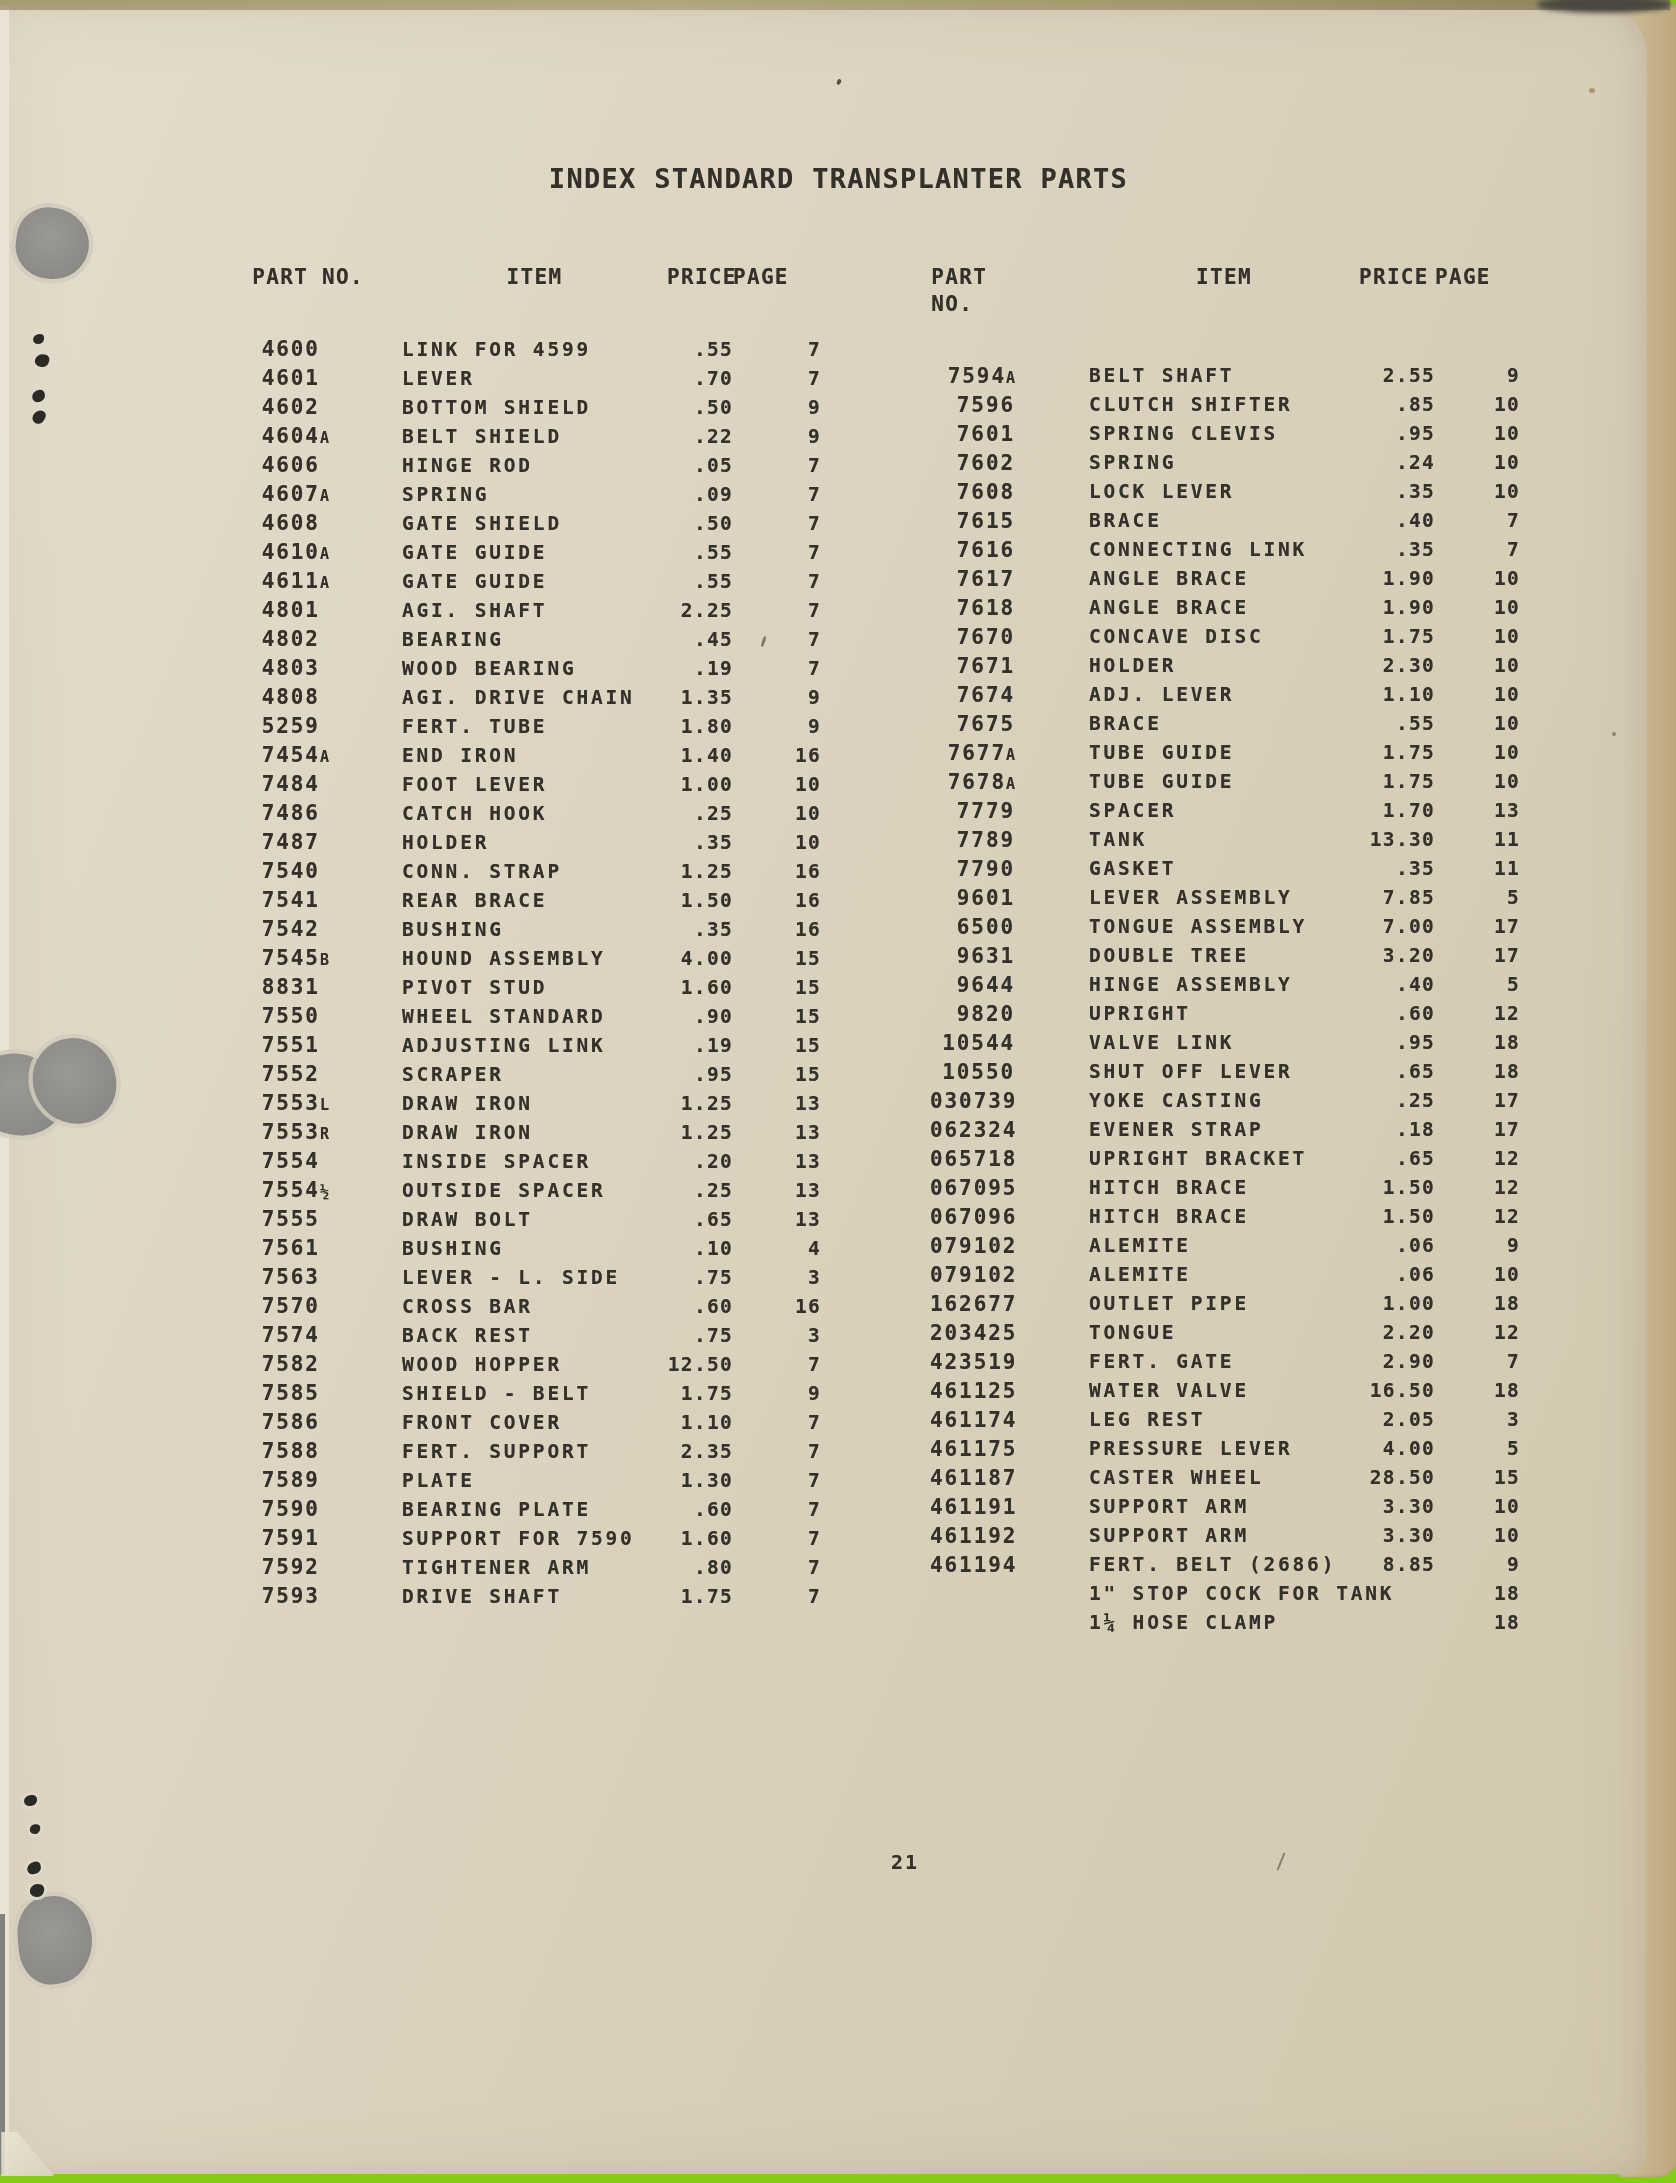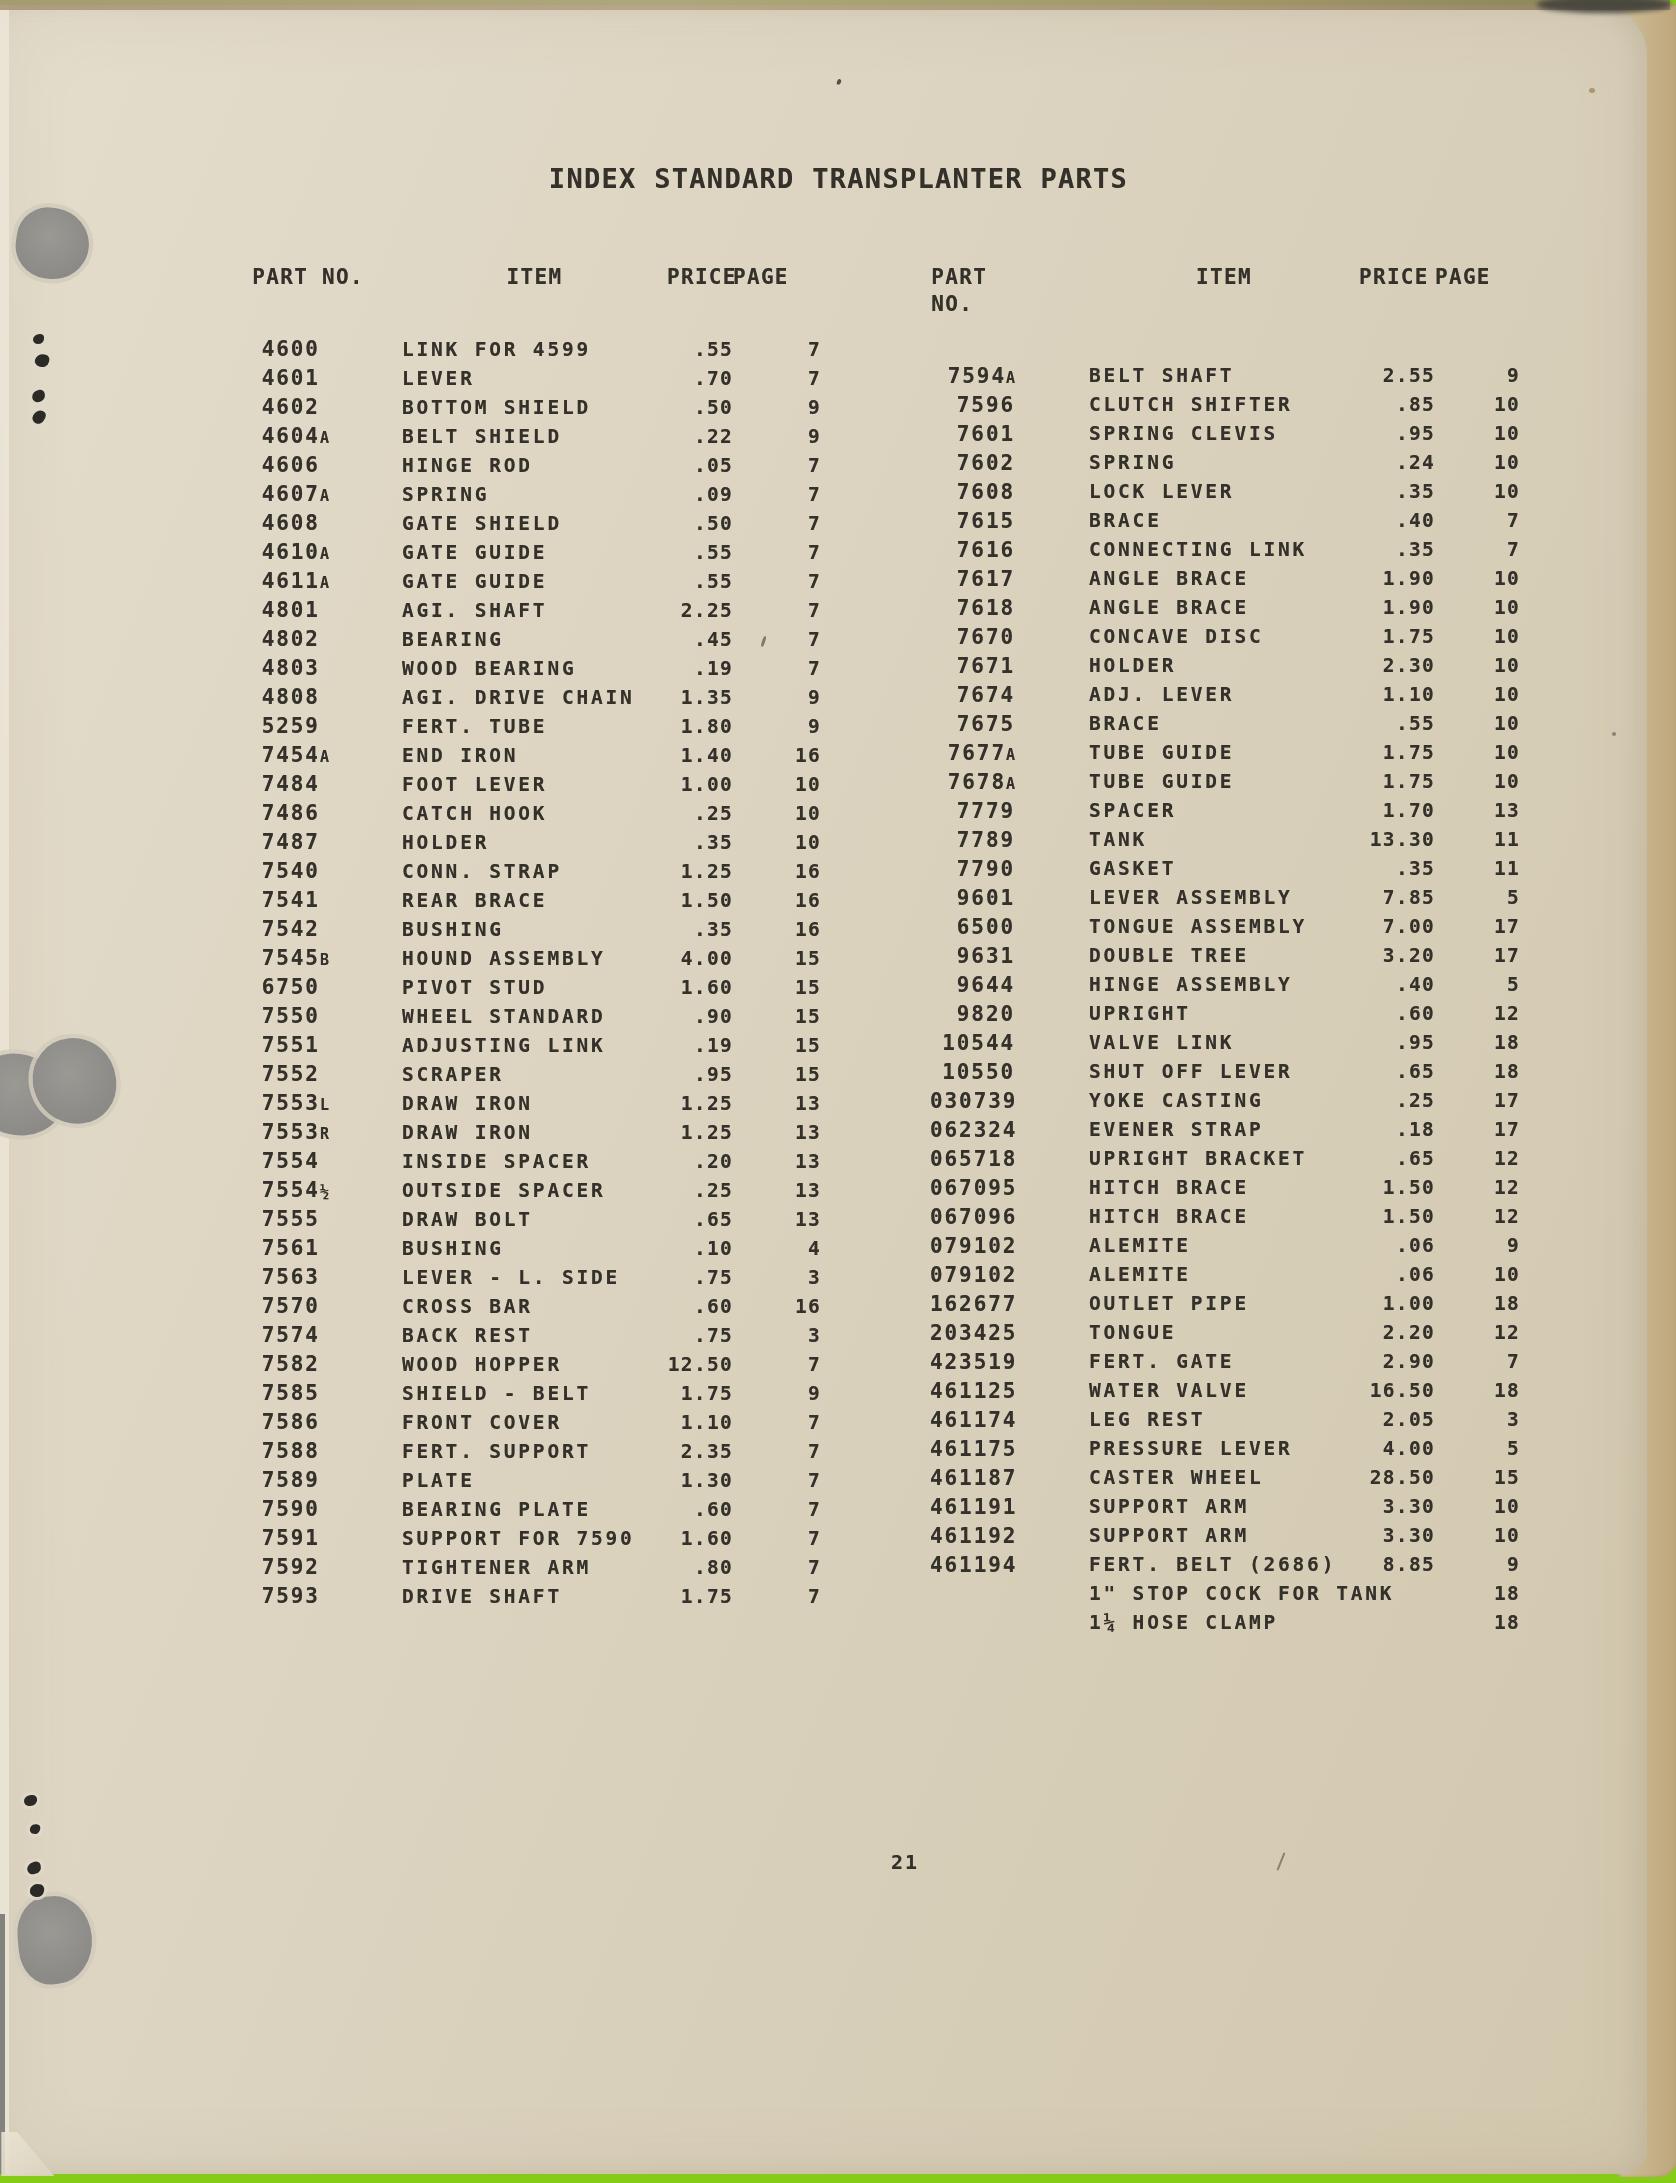--- a/index.html
+++ b/index.html
@@ -241,21 +241,21 @@
     <span class="c price">.35</span>
     <span class="c pagecol">16</span>
   </div>
         <div class="row">
     <span class="c part"><span>7545</span><span class="psuf">B</span></span>
     <span class="c item">HOUND ASSEMBLY</span>
     <span class="c price">4.00</span>
     <span class="c pagecol">15</span>
   </div>
         <div class="row">
-    <span class="c part"><span>6750</span><span class="psuf"></span></span>
+    <span class="c part"><span>8831</span><span class="psuf"></span></span>
     <span class="c item">PIVOT STUD</span>
     <span class="c price">1.60</span>
     <span class="c pagecol">15</span>
   </div>
         <div class="row">
     <span class="c part"><span>7550</span><span class="psuf"></span></span>
     <span class="c item">WHEEL STANDARD</span>
     <span class="c price">.90</span>
     <span class="c pagecol">15</span>
   </div>

